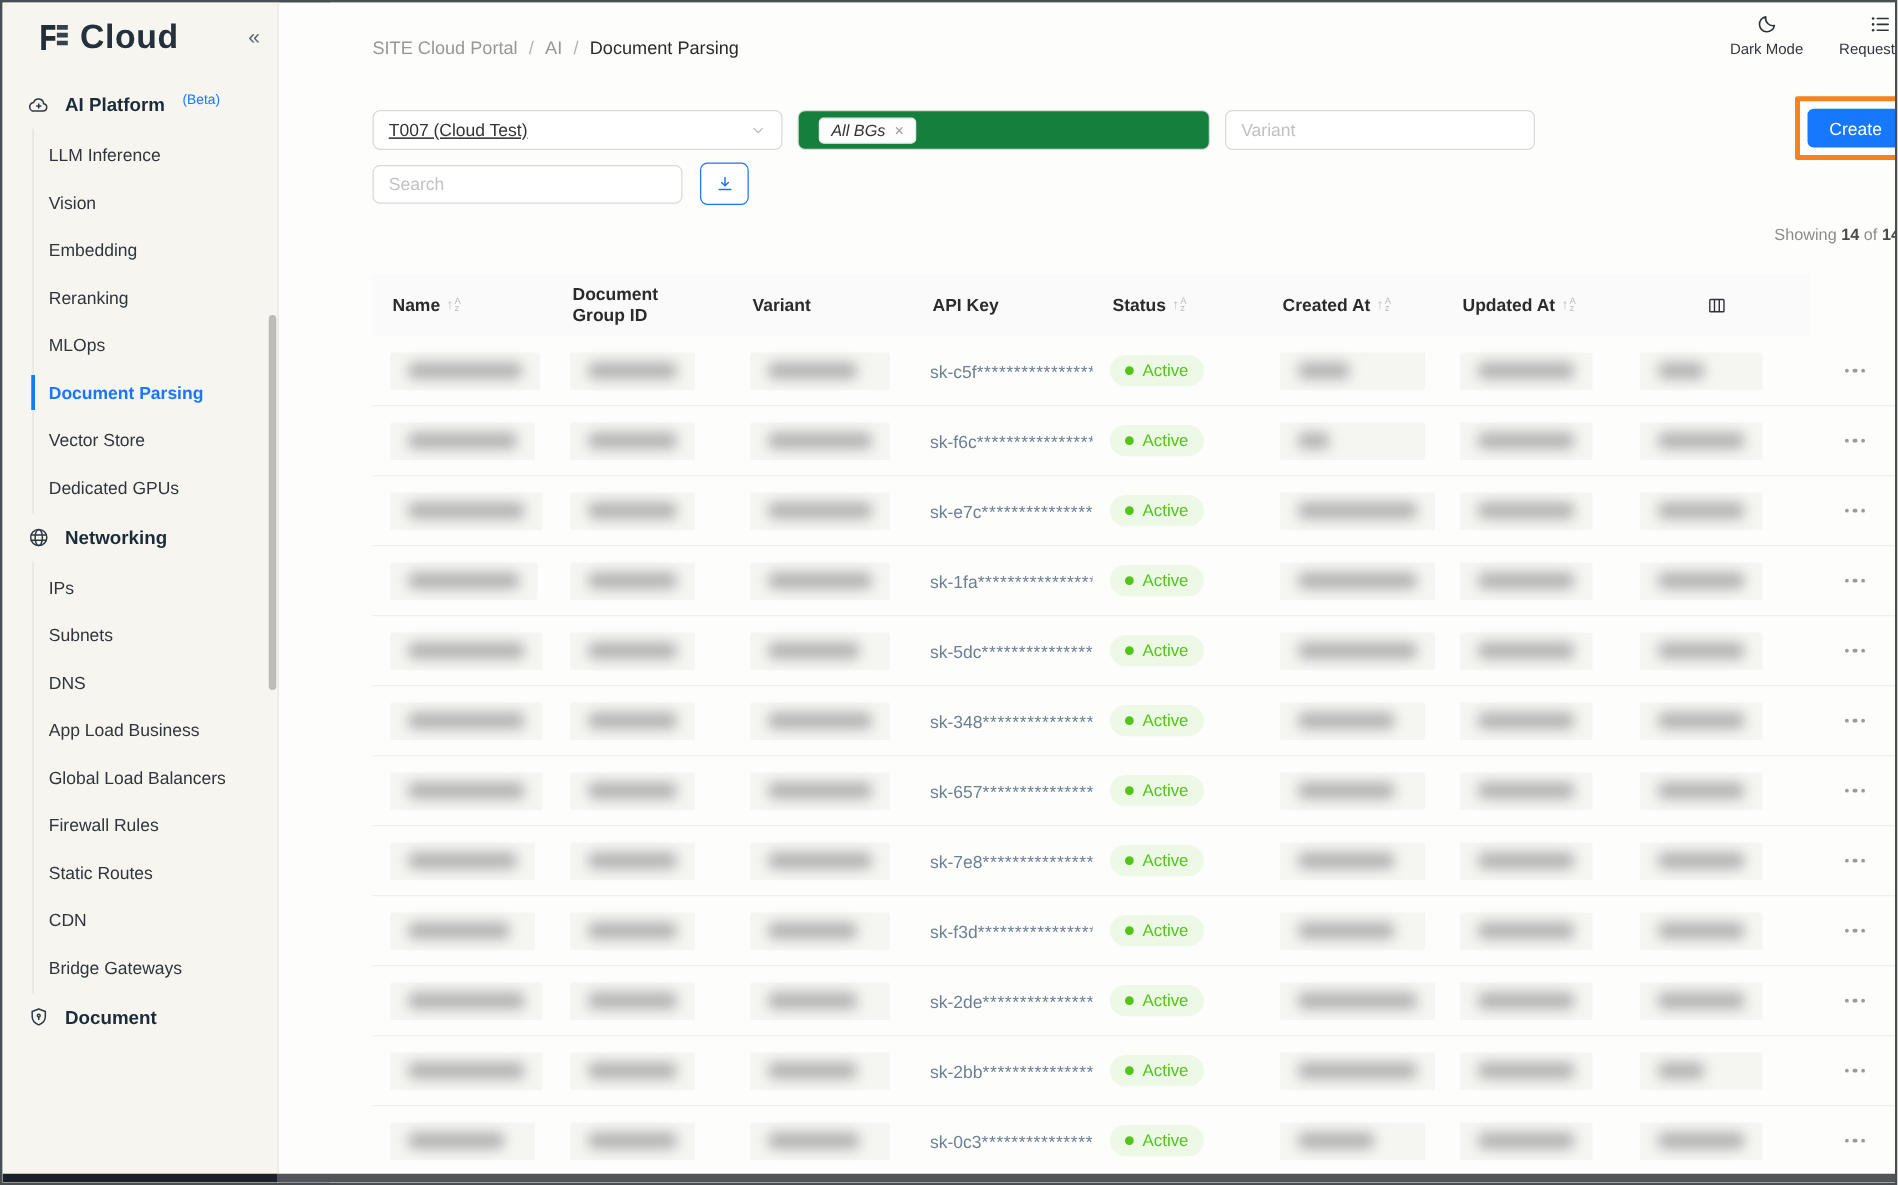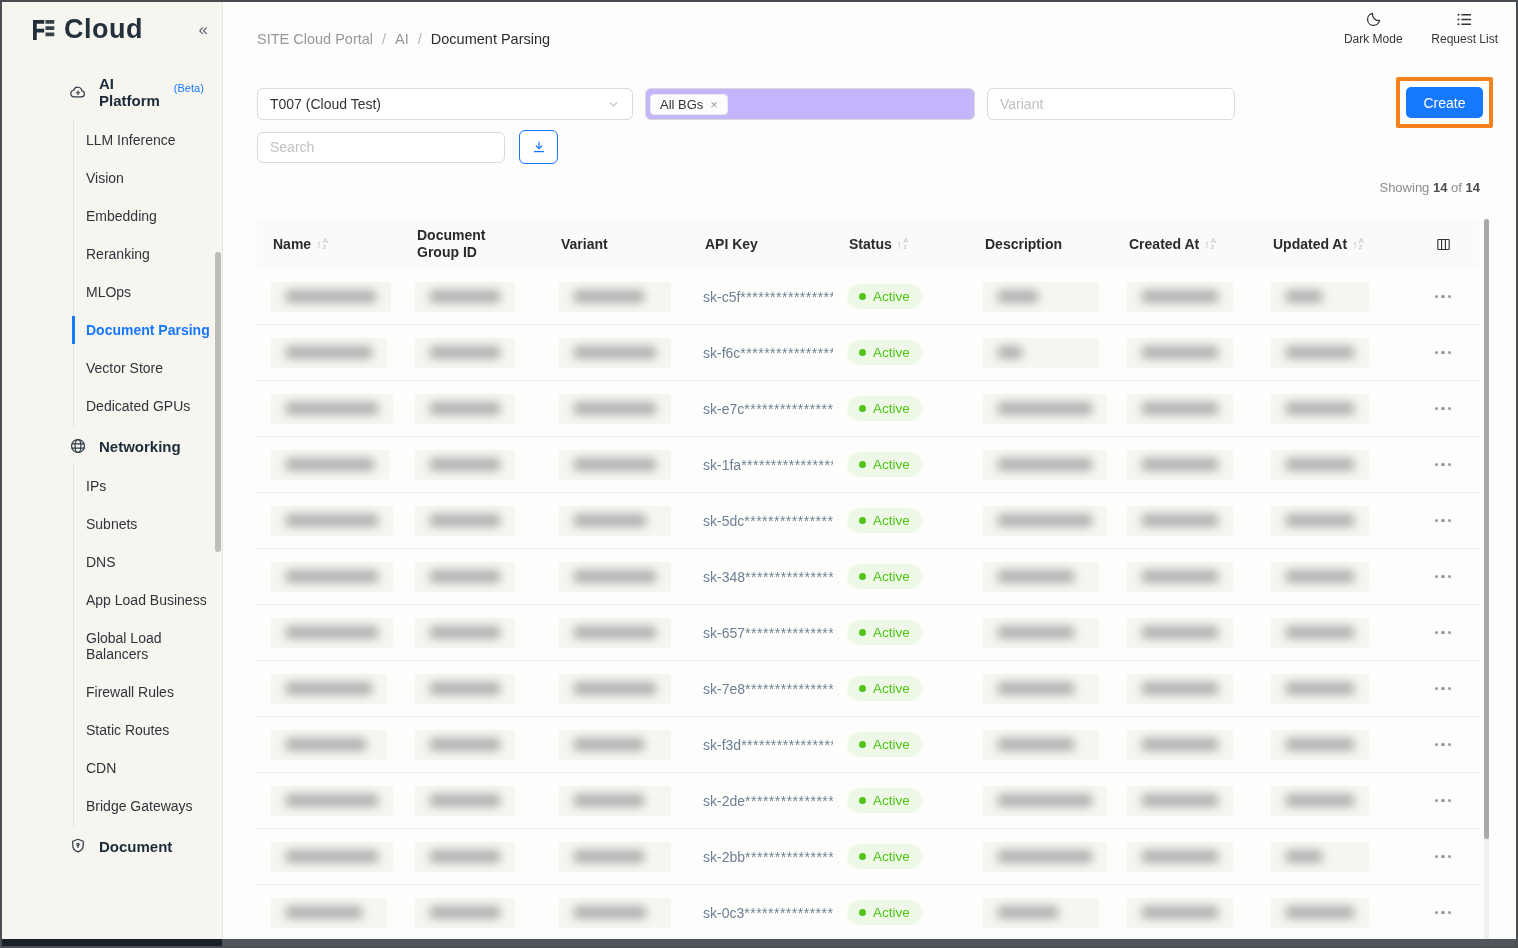--- a/index.html
+++ b/index.html
@@ -1,27 +1,27 @@
 <!DOCTYPE html>
 <html style="--accent: #1677ff; --highlight: #f5821f; --green: #52c41a; --green-bg: #edf8e7;"><head>
 <meta charset="utf-8">
 <style>
   * { margin:0; padding:0; box-sizing:border-box; }
   html,body { width:1518px; height:948px; font-family:"Liberation Sans", sans-serif; background:#fff; }
-  .window { position:relative; width:1518px; height:948px; border:2px solid #4a4e53; background:#fdfdfc; display:flex; overflow:hidden; }
+  .window { position:relative; width:1518px; height:948px; border:2px solid #4a4e53; background:#fdfdfc; display:flex; overflow:hidden;gap:41px; }
 
   
   .sidebar { width:221px; flex-shrink:0; background:#f6f5f0; border-right:1px solid #e7e6e1; position:relative; overflow:hidden; }
   .sidebar-head { display:flex; align-items:center; justify-content:space-between; padding:12px 8px 6px 26px; }
   .logo { display:flex; align-items:center; gap:6px; }
   .logo-mark { width:30px; height:30px; color:#212e38; display:inline-flex; }
   .logo-mark svg { width:100%; height:100%; }
   .logo-text { font-size:27px; font-weight:bold; color:#24313c; letter-spacing:.5px; }
   .collapse-btn { color:#5c6670; font-size:17px; cursor:pointer; padding:2px 6px; }
-  nav { padding-top:14px;margin-left:47px; }
+  nav { padding-top:14px; }
   .nav-section { display:flex; align-items:center; gap:12px; padding:10px 20px; cursor:pointer; }
   .nav-section .icon { width:18px; height:18px; color:#2d3a46; display:inline-flex; flex-shrink:0; }
   .nav-section .icon svg { width:100%; height:100%; fill:none; stroke:currentColor; stroke-width:1.6; stroke-linecap:round; stroke-linejoin:round; }
   .nav-section-label { font-size:15px; font-weight:700; color:#1c2b3a; }
   .beta-badge { color:var(--accent); font-size:11px; position:relative; top:-4px; margin-left:2px; }
   .nav-items { margin-left:24px; border-left:1px solid #e3e2dc; padding:2px 0; }
   .nav-item { position:relative; font-size:14px; color:#30353b; padding:11px 8px 11px 12px; cursor:pointer; }
   .nav-item.active { color:var(--accent); font-weight:700; }
   .nav-item.active::before { content:""; position:absolute; left:-2px; top:5px; bottom:5px; width:3px; background:var(--accent); }
   .side-scrollbar { position:absolute; right:1px; top:250px; width:6px; height:300px; background:#bdbcb8; border-radius:3px; }
@@ -36,25 +36,25 @@
   .top-actions { display:flex; gap:28px; padding-top:8px; }
   .top-action { display:flex; flex-direction:column; align-items:center; gap:3px; cursor:pointer; min-width:60px; }
   .top-action .icon { width:19px; height:19px; color:#2f3338; display:inline-flex; }
   .top-action .icon svg { width:100%; height:100%; fill:none; stroke:currentColor; stroke-width:1.6; stroke-linecap:round; stroke-linejoin:round; }
   .top-action-label { font-size:12px; color:#33373c; }
 
   .content { flex:1; padding:30px 36px 0 34px; position:relative; }
 
   
   .filters-row1 { display:flex; gap:12px; margin-bottom:10px; position:relative; }
-  .select-box { width:376px; height:32px; background:#fff; border:1px solid #d9d9d9; border-radius:6px; display:flex; align-items:center; justify-content:space-between; padding:0 12px; cursor:pointer; }
+  .select-box { width:328px; height:32px; background:#fff; border:1px solid #d9d9d9; border-radius:6px; display:flex; align-items:center; justify-content:space-between; padding:0 12px; cursor:pointer;text-decoration:underline; }
   .select-value { font-size:14px; color:#333; }
   .chev { width:13px; height:13px; color:#bfbfbf; display:inline-flex; }
   .chev svg { width:100%; height:100%; fill:none; stroke:currentColor; stroke-width:2; stroke-linecap:round; stroke-linejoin:round; }
-  .tag-input { width:330px; height:32px; background:#c4b5fd; border:1px solid #d9d9d9; border-radius:6px; display:flex; align-items:center; padding:0 4px; cursor:text; }
+  .tag-input { width:330px; height:32px; background:#15803d; border:1px solid #d9d9d9; border-radius:6px; display:flex; align-items:center; padding:0 16px; cursor:text;font-style:italic; }
   .tag { display:inline-flex; align-items:center; gap:7px; border:1px solid #eaeaea; background:#fdfdfd; border-radius:4px; padding:2px 9px; font-size:13px; color:#333; }
   .tag-close { color:#9b9b9b; font-size:13px; cursor:pointer; line-height:1; }
   .text-input { height:32px; background:#fff; border:1px solid #d9d9d9; border-radius:6px; padding:0 12px; font-size:14px; color:#333; font-family:"Liberation Sans", sans-serif; outline:none; }
   .text-input::placeholder { color:#c1c1c1; }
   .variant-input { width:248px; }
   .create-anno { position:absolute; right:-13px; top:-11px; border:4px solid var(--highlight); border-radius:2px; padding:6px 6px; background:transparent; }
   .create-btn { width:77px; height:31px; background:var(--accent); color:#fff; border:none; border-radius:5px; font-size:14px; font-family:"Liberation Sans", sans-serif; cursor:pointer; }
   .filters-row2 { display:flex; gap:14px; margin-bottom:16px; align-items:center; }
   .search-input { width:248px; height:31px; }
   .download-btn { width:39px; height:34px; background:#fff; border:1px solid var(--accent); border-radius:6px; display:flex; align-items:center; justify-content:center; cursor:pointer; }
@@ -261,23 +261,20 @@
               <span>Status</span>
               <span class="sorter">
                 <span class="sort-arrow">↑</span>
                 <span class="sort-az">
                   <span>A</span>
                   <span>z</span>
                 </span>
               </span>
             </div>
             <div class="th">
-              <span>Description</span>
-            </div>
-            <div class="th">
               <span>Created At</span>
               <span class="sorter">
                 <span class="sort-arrow">↑</span>
                 <span class="sort-az">
                   <span>A</span>
                   <span>z</span>
                 </span>
               </span>
             </div>
             <div class="th">

